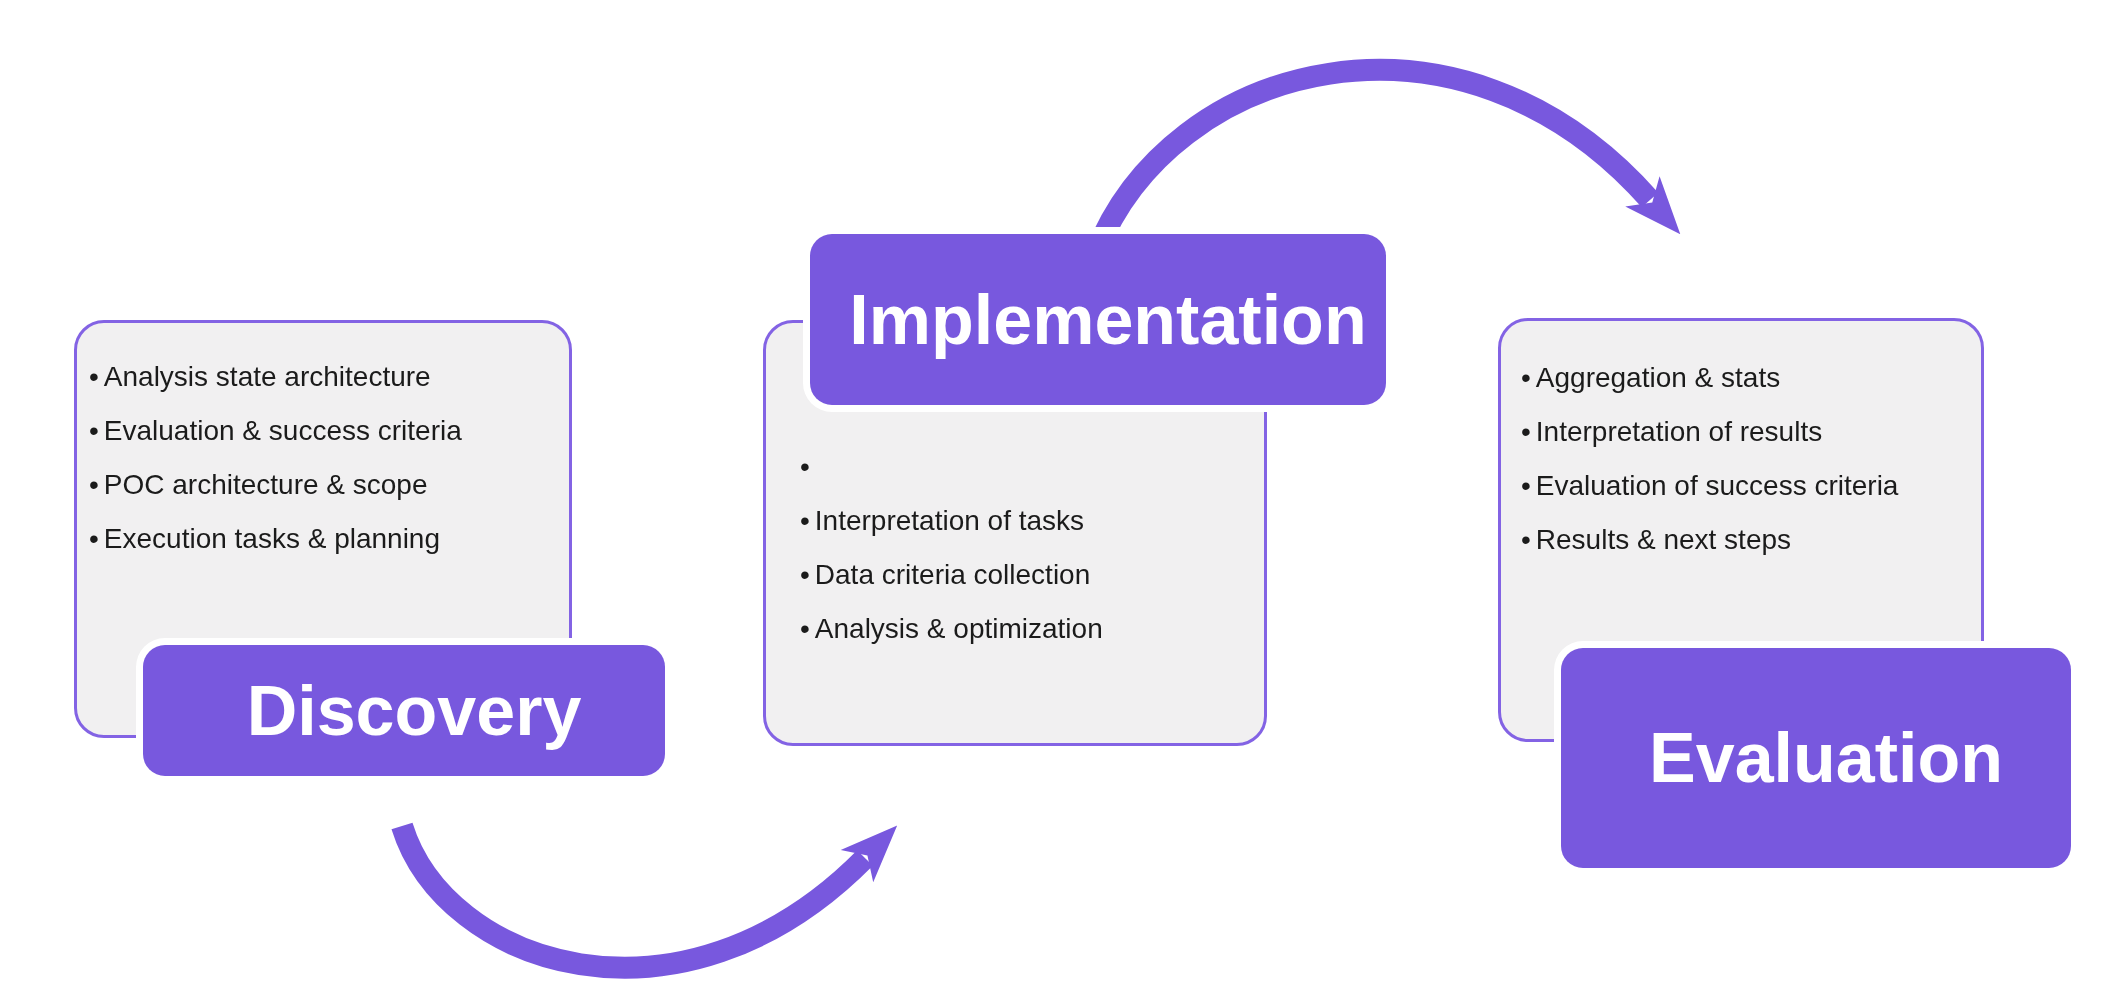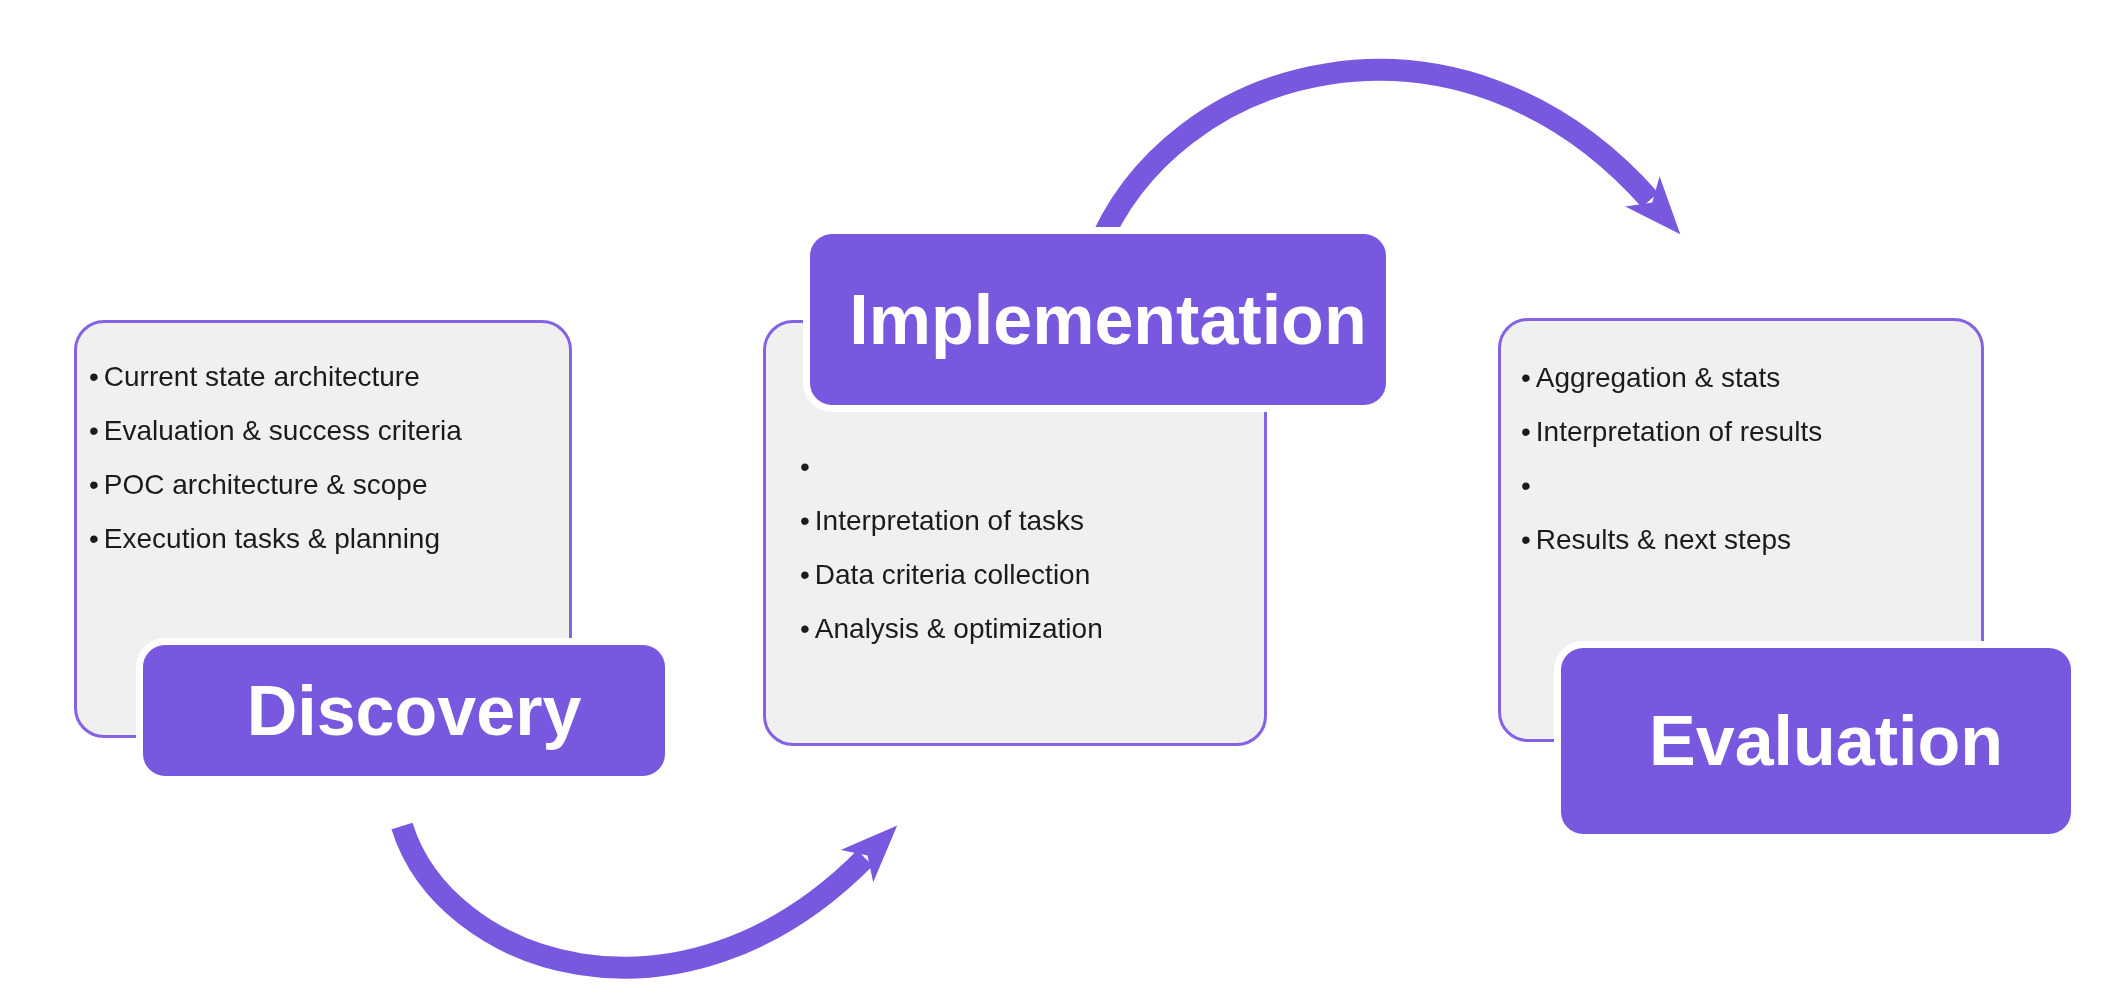--- a/index.html
+++ b/index.html
@@ -78,42 +78,42 @@
     font-weight: bold;
     font-size: 70px;
     border-radius: 22px;
     box-shadow: 0 0 0 7px var(--halo);
     z-index: 3;
     white-space: nowrap;
     padding-left: 20px;
   }
   .badge-discovery      { left: 143px;  top: 645px; width: 522px; height: 131px; }
   .badge-implementation { left: 810px;  top: 234px; width: 576px; height: 171px; }
-  .badge-evaluation     { left: 1561px; top: 648px; width: 510px; height: 186px; }
+  .badge-evaluation     { left: 1561px; top: 648px; width: 510px; height: 220px; }
 </style>
 </head>
 <body>
 
 <div class="canvas">
 
   <svg class="arrows" viewBox="0 0 2116 1001" xmlns="http://www.w3.org/2000/svg">
     <defs>
       <marker id="head" viewBox="0 0 10 8" refX="2" refY="4" markerWidth="2.6" markerHeight="2.6" markerUnits="strokeWidth" orient="auto">
         <polygon class="arrowhead" points="0,0 10,4 0,8 2.6,4"></polygon>
       </marker>
     </defs>
     <path d="M 402 826 C 445 965, 680 1045, 865 858" marker-end="url(#head)"></path>
     <path d="M 1095 255 C 1170 60, 1460 -15, 1650 200" marker-end="url(#head)"></path>
   </svg>
 
   <section class="card card-discovery">
     <ul class="bullets">
       <li>
         <span class="dot">•</span>
-        <span>Current state architecture</span>
+        <span>Analysis state architecture</span>
       </li>
       <li>
         <span class="dot">•</span>
         <span>Evaluation &amp; success criteria</span>
       </li>
       <li>
         <span class="dot">•</span>
         <span>POC architecture &amp; scope</span>
       </li>
       <li>
@@ -148,20 +148,21 @@
       <li>
         <span class="dot">•</span>
         <span>Aggregation &amp; stats</span>
       </li>
       <li>
         <span class="dot">•</span>
         <span>Interpretation of results</span>
       </li>
       <li>
         <span class="dot">•</span>
+        <span>Evaluation of success criteria</span>
       </li>
       <li>
         <span class="dot">•</span>
         <span>Results &amp; next steps</span>
       </li>
     </ul>
   </section>
 
   <div class="badge badge-discovery">Discovery</div>
   <div class="badge badge-implementation">Implementation</div>

